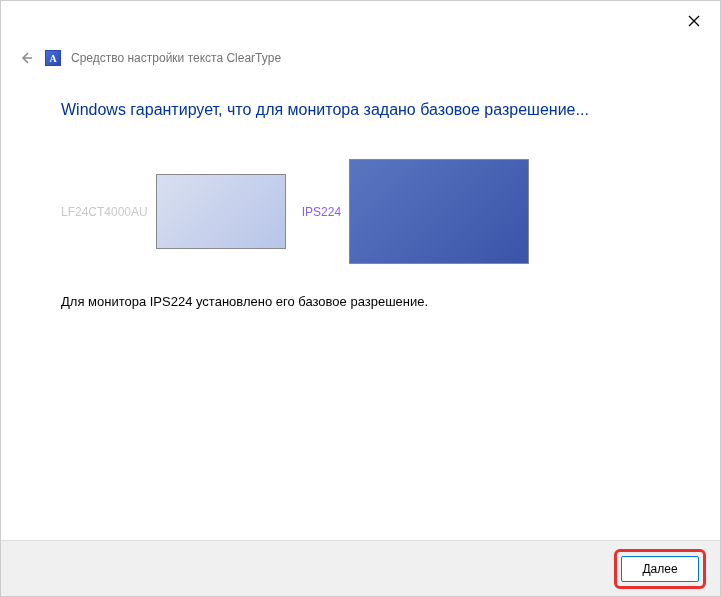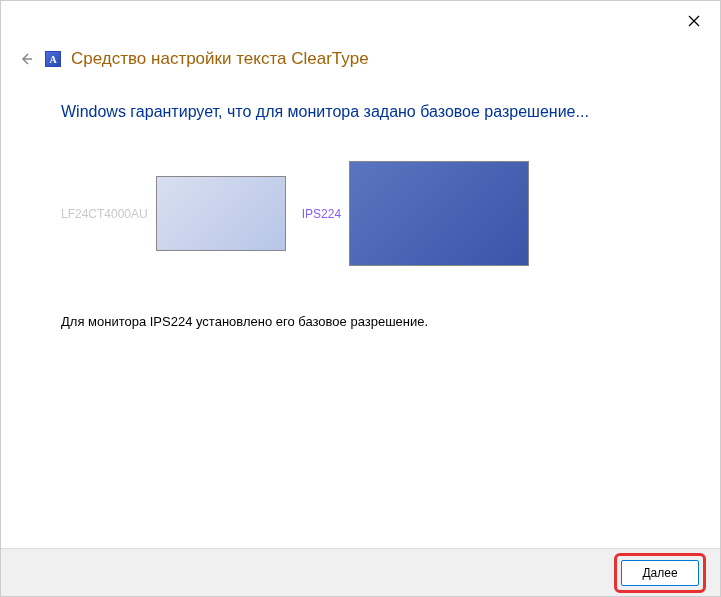--- a/index.html
+++ b/index.html
@@ -61,22 +61,22 @@
       border: 1px solid #2948b8;
       display: flex;
       align-items: center;
       justify-content: center;
       font-size: 10px;
       color: #fff;
       font-weight: bold;
       font-family: Georgia, serif;
     }
     .header-title {
-      font-size: 17px;
-      color: #a16207;
+      font-size: 12px;
+      color: #737373;
     }
     .content {
       flex: 1;
       padding: 30px 52px 20px 60px;
       display: flex;
       flex-direction: column;
     }
     .main-heading {
       color: #003399;
       font-size: 16px;
@@ -107,24 +107,24 @@
       background: linear-gradient(135deg, #d8dff0, #b8c5e8);
     }
     .monitor-2 {
       width: 180px;
       height: 105px;
       background: linear-gradient(135deg, #5a75c0, #3a55a8);
     }
     .status-text {
       font-size: 13px;
       color: #000;
-      margin-top: 18px;
+      margin-top: 0;
     }
     .footer {
-      height: 48px;
+      height: 56px;
       border-top: 1px solid #dcdcdc;
       background: #f0f0f0;
       display: flex;
       align-items: center;
       justify-content: flex-end;
       padding: 0 14px;
       gap: 8px;
     }
     .btn {
       min-width: 78px;

